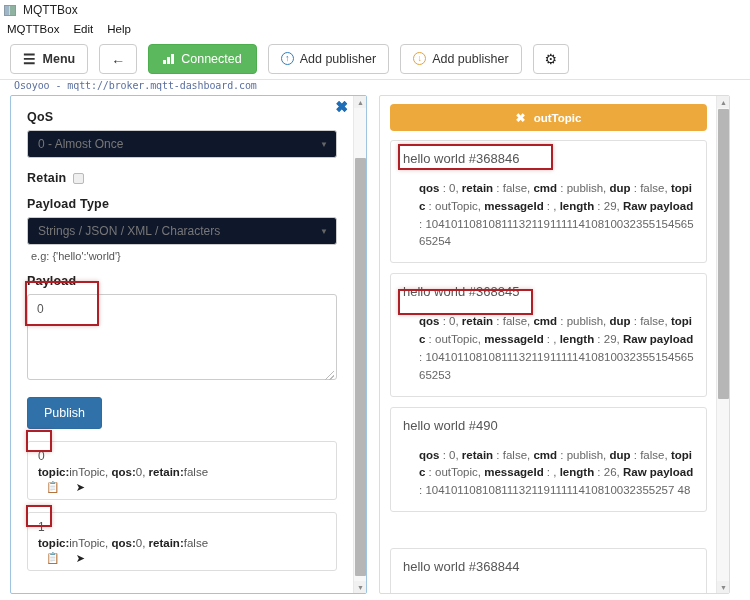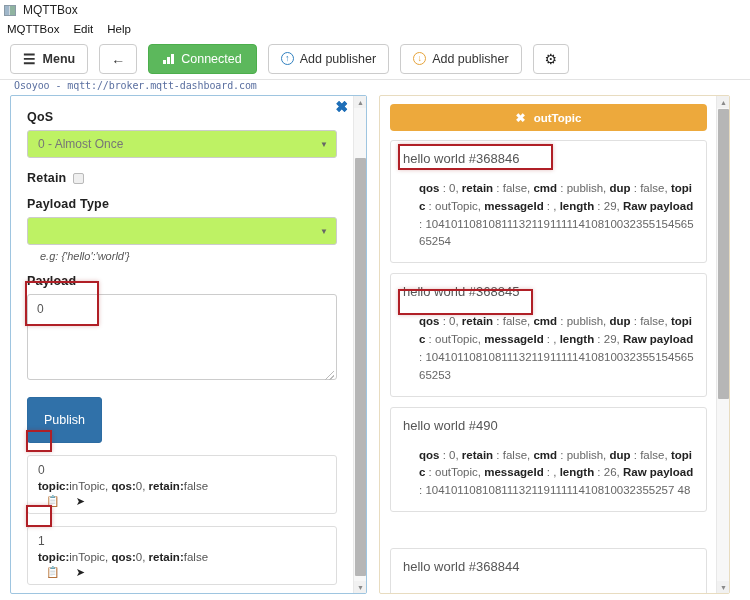--- a/index.html
+++ b/index.html
@@ -156,21 +156,21 @@
     font-weight: bold;
     color: #222;
     margin: 0 0 6px 0;
     letter-spacing: 0.2px;
   }
   .select-box {
     position: relative;
     height: 28px;
     border: 1px solid #ccc;
     border-radius: 3px;
-    background: #bef264;
+    background: #0f172a;
     display: flex;
     align-items: center;
     padding: 0 22px 0 10px;
     font-size: 12px;
     color: #777;
     margin-bottom: 13px;
     cursor: pointer;
   }
   .select-box .caret {
     position: absolute;
@@ -188,22 +188,21 @@
   .cb {
     width: 11px; height: 11px;
     border: 1px solid #b9b9b9;
     background: #efefef;
     border-radius: 2px;
     cursor: pointer;
   }
   .hint {
     font-size: 11px;
     color: #555;
-    margin: -8px 0 12px 13px;
-    font-style: italic;
+    margin: -8px 0 12px 4px;
   }
 
   .payload-wrap { position: relative; }
   .payload-area {
     width: 100%;
     height: 86px;
     border: 1px solid #ccc;
     border-radius: 3px;
     padding: 7px 9px;
     font-size: 12px;
@@ -228,21 +227,21 @@
     position: absolute;
     border: 2px solid #b01f26;
     box-shadow: 0 0 4px rgba(150,30,30,.28);
     pointer-events: none;
     z-index: 6;
     background: transparent;
   }
 
   .publish-btn {
     margin: 13px 0 0 0;
-    height: 46px;
+    height: 32px;
     padding: 0 16px;
     background: #3071a9;
     border: 1px solid #2d6ca2;
     border-radius: 3px;
     color: #fff;
     font-size: 12.5px;
     cursor: pointer;
   }
 
   .hist-item {
@@ -413,20 +412,21 @@
         <span class="caret">▼</span>
       </div>
 
       <div class="retain-row">
         <div class="field-label">Retain</div>
         <div class="cb"></div>
       </div>
 
       <div class="field-label">Payload Type</div>
       <div class="select-box">
+        <span>Strings / JSON / XML / Characters</span>
         <span class="caret">▼</span>
       </div>
       <div class="hint">e.g: {'hello':'world'}</div>
 
       <div class="field-label">Payload</div>
       <div class="payload-wrap">
         <textarea class="payload-area" style="">0</textarea>
         <div class="resize-grip"></div>
       </div>
 

